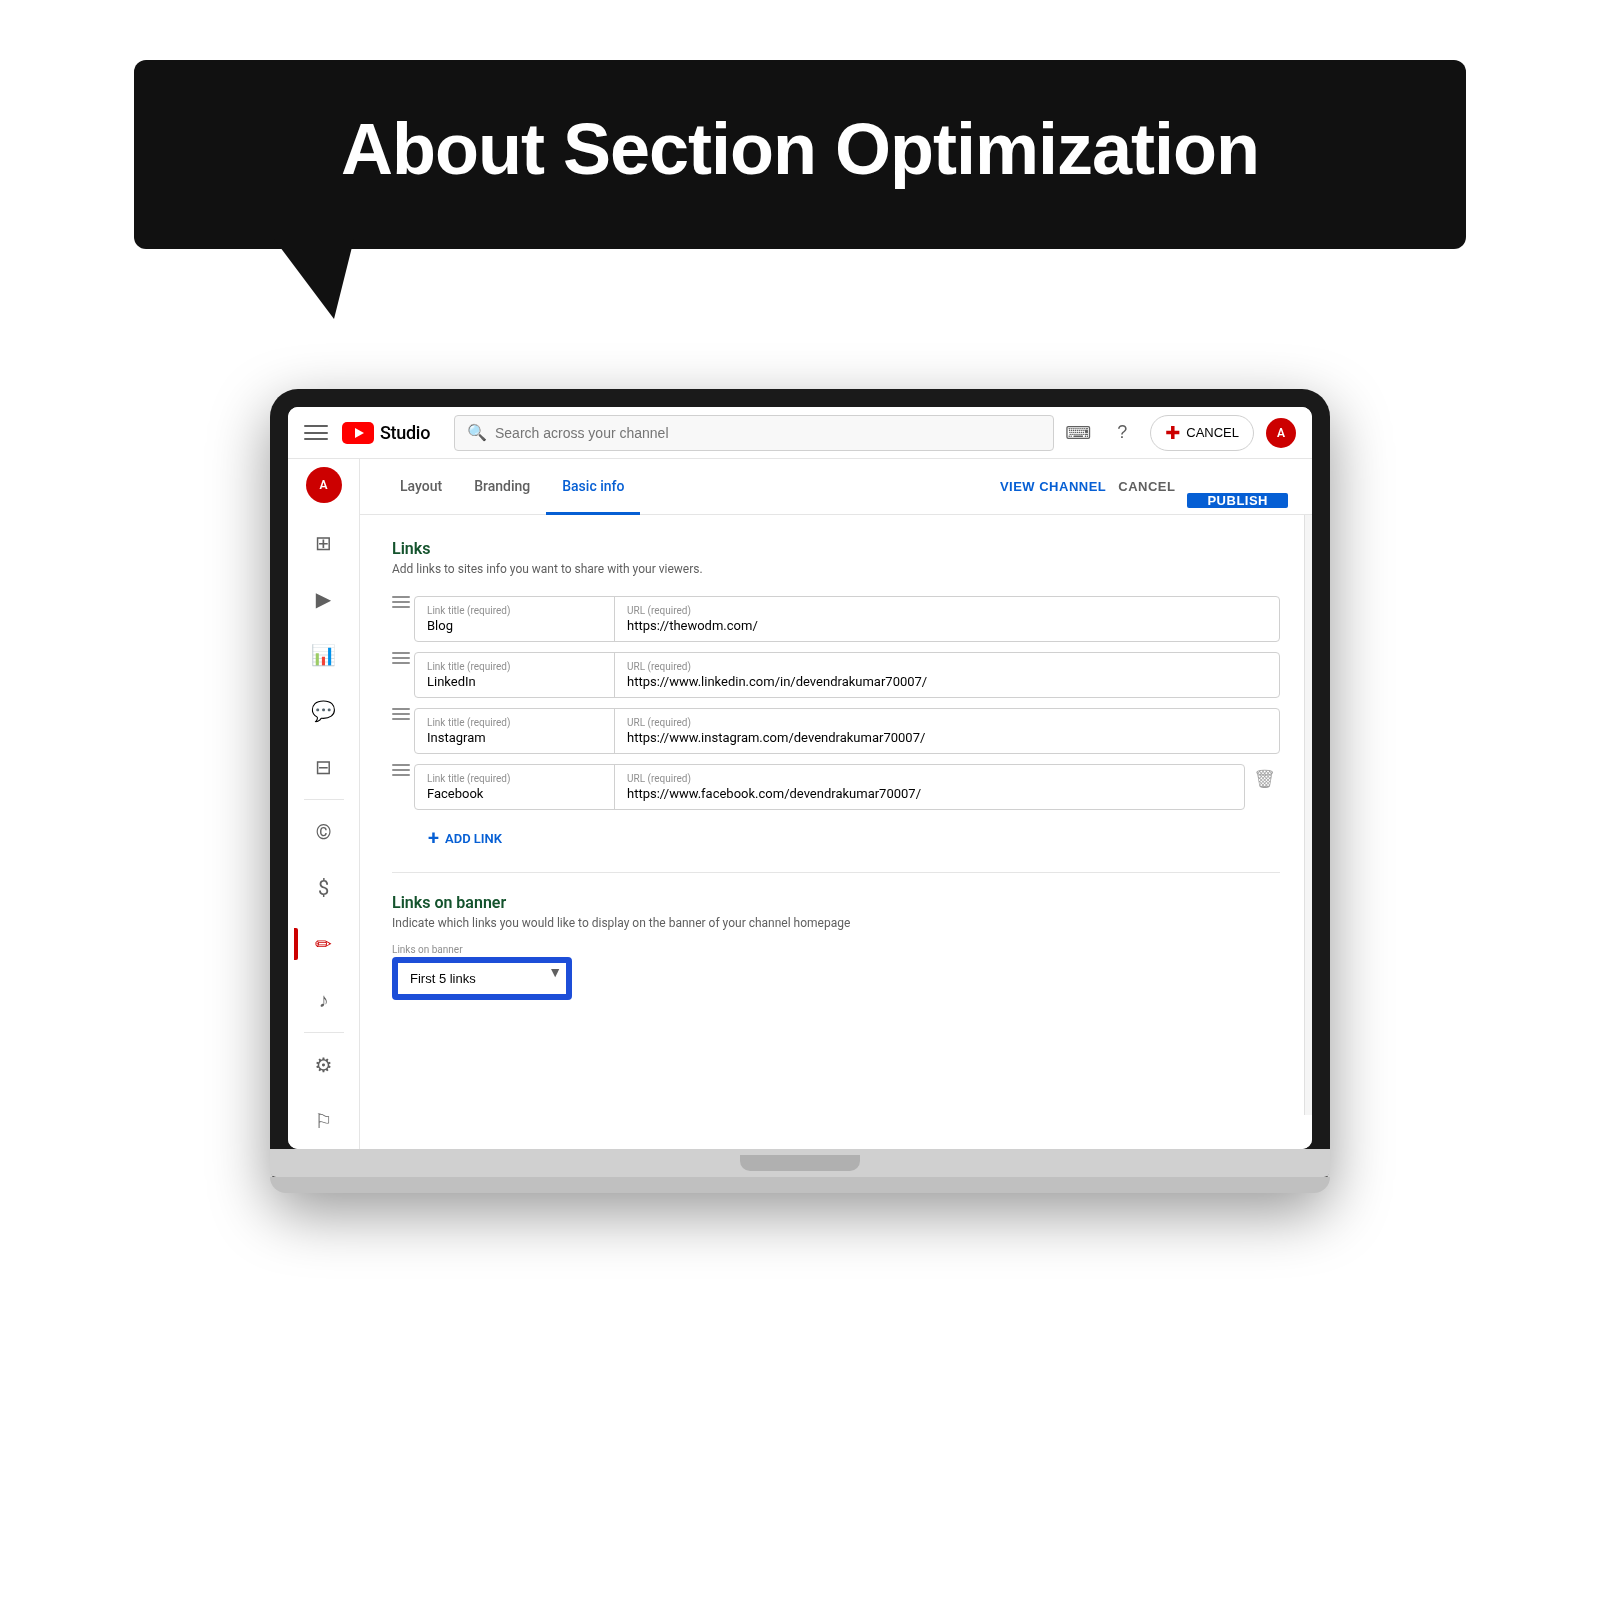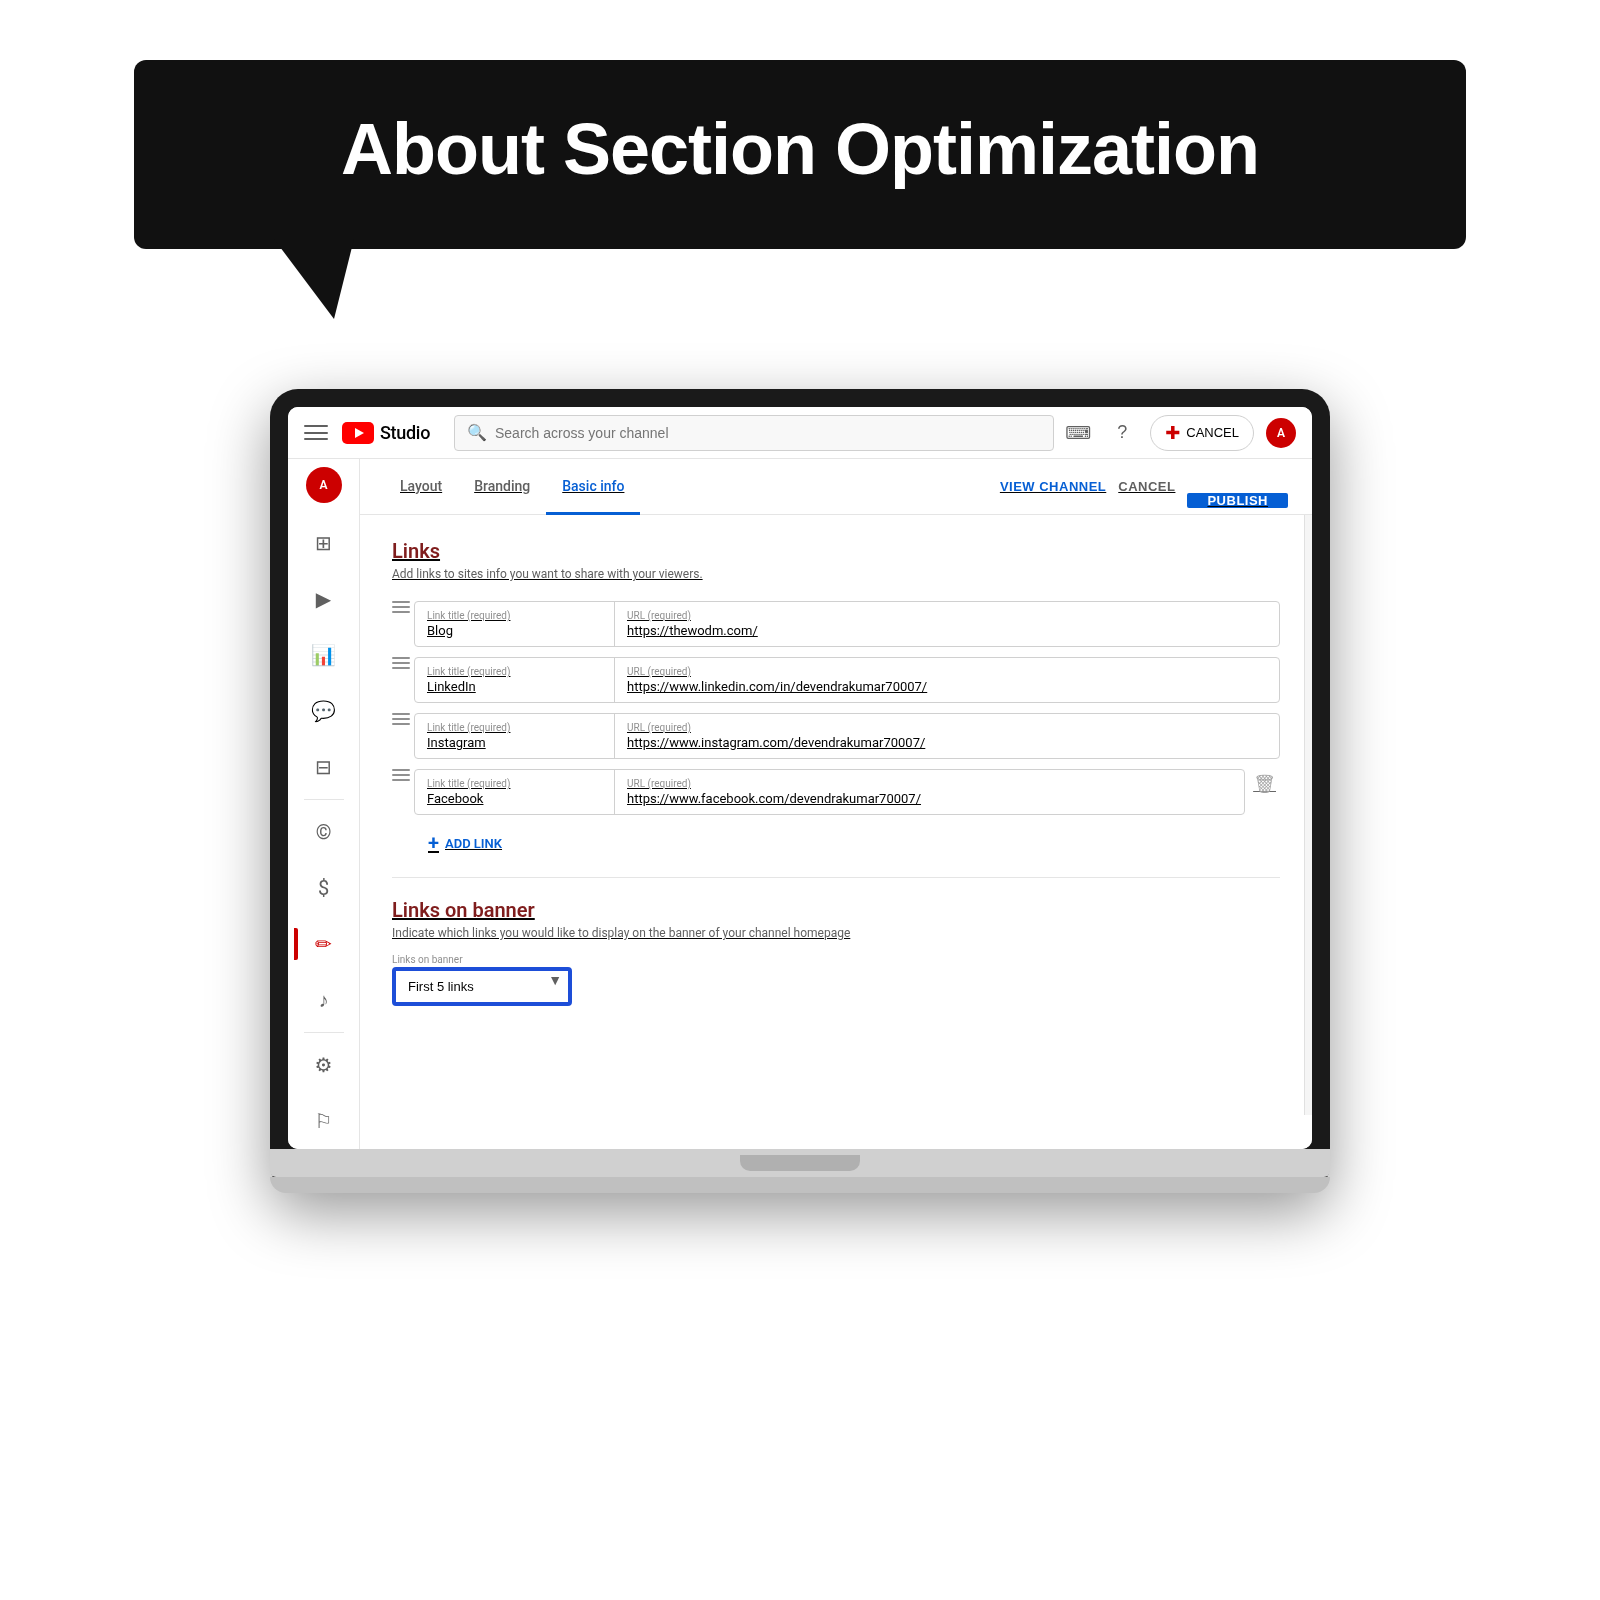--- a/index.html
+++ b/index.html
@@ -281,21 +281,20 @@
       height: 1px;
       background: #e5e5e5;
       margin: 4px 0;
     }
 
     
     .yt-content {
       flex: 1;
       background: #fff;
       overflow-y: auto;
-      text-decoration: underline;
     }
 
     
     .yt-channel-tabs {
       display: flex;
       align-items: center;
       border-bottom: 1px solid #e5e5e5;
       padding: 0 24px;
       height: 56px;
     }
@@ -353,23 +352,23 @@
       cursor: pointer;
       letter-spacing: 0.5px;
       margin-top: 28px;
     }
 
     
     .yt-content-body {
       padding: 24px 32px;
     }
     .yt-section-title {
-      font-size: 20px;
+      font-size: 16px;
       font-weight: 600;
-      color: #7f1d1d;
+      color: #14532d;
       margin-bottom: 4px;
     }
     .yt-section-desc {
       font-size: 12px;
       color: #606060;
       margin-bottom: 20px;
     }
 
     
     .link-row {
@@ -464,21 +463,21 @@
     .yt-select-wrapper {
       position: relative;
       display: inline-block;
     }
     .yt-select-label {
       font-size: 10px;
       color: #909090;
       margin-bottom: 2px;
     }
     .yt-select {
-      border: 4px solid #1d4ed8;
+      border: 6px solid #1d4ed8;
       border-radius: 4px;
       padding: 8px 36px 8px 12px;
       font-size: 13px;
       color: #030303;
       background: #fff;
       appearance: none;
       cursor: pointer;
       min-width: 180px;
     }
     .yt-select-arrow {

